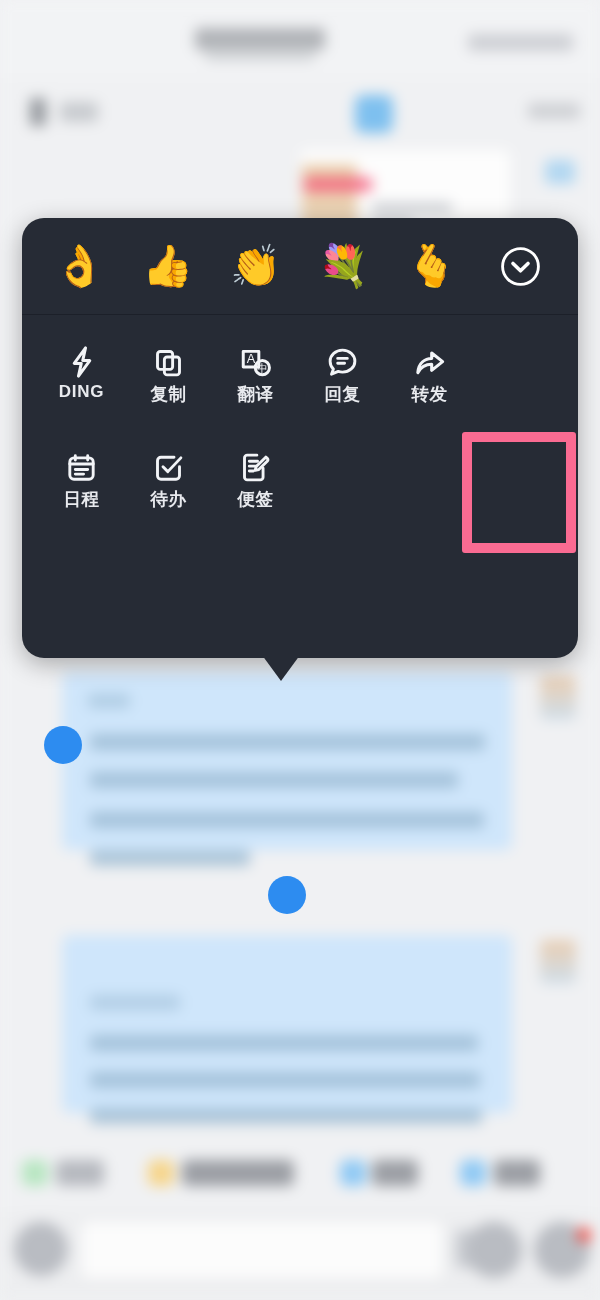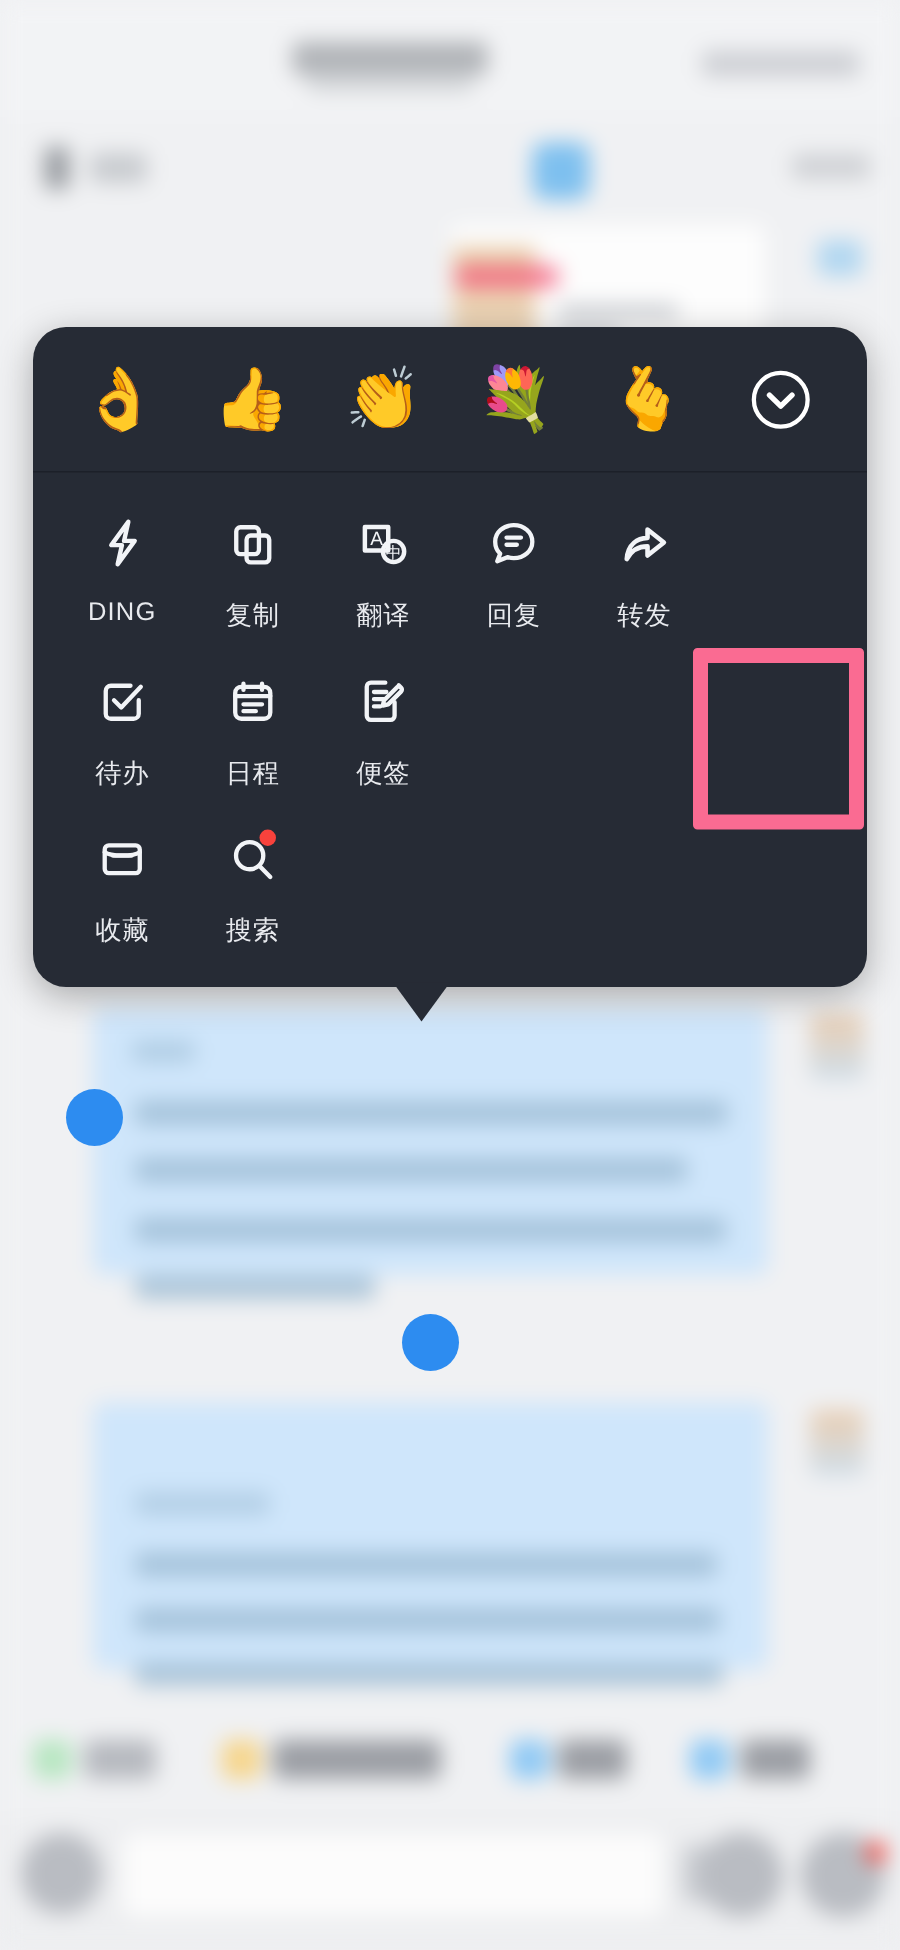--- a/index.html
+++ b/index.html
@@ -145,22 +145,22 @@
     display: flex; flex-direction: column; align-items: center;
     justify-content: flex-start; padding-top: 13px;
   }
   .grid-cell.empty { visibility: hidden; }
   .cell-icon {
     height: 40px; display: flex; align-items: center; justify-content: center;
     position: relative;
   }
   .cell-icon svg { display: block; }
   .cell-label {
-    margin-top: 16px; color: #e8eaee; font-size: 17.5px;
-    letter-spacing: .5px; white-space: nowrap;
+    margin-top: 0; color: #e8eaee; font-size: 17.5px;
+    letter-spacing: .5px; white-space: nowrap; font-weight: bold;
   }
   .cell-label.latin { font-size: 17px; letter-spacing: .8px; }
   .badge-dot {
     position: absolute; right: 1px; top: 1px;
     width: 11px; height: 11px; background: #f8423c; border-radius: 50%;
   }
 
   
   #highlight-box {
     position: absolute; left: 462px; top: 432px;
@@ -294,70 +294,44 @@
               <path d="M4 19c.5-7 5-9.5 9.5-9.7V5.5L21 11.4l-7.5 6v-4.2C9.4 13.2 6.2 14.8 4 19z" fill="none" stroke="#f2f4f7" stroke-width="2.1" stroke-linecap="round" stroke-linejoin="round"></path>
             </svg>
           </div>
           <div class="cell-label">转发</div>
         </div>
       </div>
       <div class="grid-row">
         <div class="grid-cell">
           <div class="cell-icon">
             <svg width="33" height="33" viewBox="0 0 24 24">
-              <path d="M20 11.5V18a2.5 2.5 0 0 1-2.5 2.5h-11A2.5 2.5 0 0 1 4 18V7a2.5 2.5 0 0 1 2.5-2.5H16" fill="none" stroke="#f2f4f7" stroke-width="2.1" stroke-linecap="round" stroke-linejoin="round"></path>
-              <path d="M8 11.5l3.5 3.5L21 5" fill="none" stroke="#f2f4f7" stroke-width="2.1" stroke-linecap="round" stroke-linejoin="round"></path>
-            </svg>
-          </div>
-          <div class="cell-label">待办</div>
-        </div>
-        <div class="grid-cell">
-          <div class="cell-icon">
-            <svg width="33" height="33" viewBox="0 0 24 24">
               <rect x="3.5" y="5" width="17" height="15.5" rx="3" fill="none" stroke="#f2f4f7" stroke-width="2.1" stroke-linecap="round" stroke-linejoin="round"></rect>
               <path d="M3.5 9.5h17M7.5 3.5v3M16.5 3.5v3" fill="none" stroke="#f2f4f7" stroke-width="2.1" stroke-linecap="round" stroke-linejoin="round"></path>
               <path d="M7.5 13.5h9M7.5 16.8h6" fill="none" stroke="#f2f4f7" stroke-width="2.1" stroke-linecap="round" stroke-linejoin="round"></path>
             </svg>
           </div>
           <div class="cell-label">日程</div>
         </div>
         <div class="grid-cell">
           <div class="cell-icon">
             <svg width="33" height="33" viewBox="0 0 24 24">
+              <path d="M20 11.5V18a2.5 2.5 0 0 1-2.5 2.5h-11A2.5 2.5 0 0 1 4 18V7a2.5 2.5 0 0 1 2.5-2.5H16" fill="none" stroke="#f2f4f7" stroke-width="2.1" stroke-linecap="round" stroke-linejoin="round"></path>
+              <path d="M8 11.5l3.5 3.5L21 5" fill="none" stroke="#f2f4f7" stroke-width="2.1" stroke-linecap="round" stroke-linejoin="round"></path>
+            </svg>
+          </div>
+          <div class="cell-label">待办</div>
+        </div>
+        <div class="grid-cell">
+          <div class="cell-icon">
+            <svg width="33" height="33" viewBox="0 0 24 24">
               <path d="M17.5 12.5V19a2 2 0 0 1-2 2H6a2 2 0 0 1-2-2V5a2 2 0 0 1 2-2h7" fill="none" stroke="#f2f4f7" stroke-width="2.1" stroke-linecap="round" stroke-linejoin="round"></path>
               <path d="M7.5 7.5h6M7.5 11h5M7.5 14.5h3" fill="none" stroke="#f2f4f7" stroke-width="2.1" stroke-linecap="round" stroke-linejoin="round"></path>
               <path d="M19.5 4.3l1.2 1.2a1.2 1.2 0 0 1 0 1.7l-6.3 6.3-2.6.6.6-2.6 6.3-6.3a1.2 1.2 0 0 1 1.7 0z" fill="none" stroke="#f2f4f7" stroke-width="2.1" stroke-linecap="round" stroke-linejoin="round"></path>
             </svg>
           </div>
           <div class="cell-label">便签</div>
         </div>
-      </div>
-      <div class="grid-row">
-        <div class="grid-cell">
-          <div class="cell-icon">
-            <svg width="33" height="33" viewBox="0 0 24 24">
-              <path d="M3.5 7.5a2 2 0 0 1 2-2h13a2 2 0 0 1 2 2v9.5a2 2 0 0 1-2 2h-13a2 2 0 0 1-2-2z" fill="none" stroke="#f2f4f7" stroke-width="2.1" stroke-linecap="round" stroke-linejoin="round"></path>
-              <path d="M7.5 10.5h9" fill="none" stroke="#f2f4f7" stroke-width="2.1" stroke-linecap="round" stroke-linejoin="round"></path>
-              <path d="M3.5 8.8c2.8 2.1 14 2.1 17 0" fill="none" stroke="#f2f4f7" stroke-width="2.1" stroke-linecap="round" stroke-linejoin="round"></path>
-            </svg>
-          </div>
-          <div class="cell-label">收藏</div>
-        </div>
-        <div class="grid-cell">
-          <div class="cell-icon">
-            <svg width="33" height="33" viewBox="0 0 24 24">
-              <circle cx="10.5" cy="10.5" r="6.6" fill="none" stroke="#f2f4f7" stroke-width="2.1" stroke-linecap="round" stroke-linejoin="round"></circle>
-              <path d="M15.4 15.6 20.5 20.8" fill="none" stroke="#f2f4f7" stroke-width="2.1" stroke-linecap="round" stroke-linejoin="round"></path>
-            </svg>
-            <span class="badge-dot"></span>
-          </div>
-          <div class="cell-label">搜索</div>
-        </div>
-        <div class="grid-cell empty"></div>
-        <div class="grid-cell empty"></div>
-        <div class="grid-cell empty"></div>
-        <div class="grid-cell empty"></div>
       </div>
     </div>
 </div>
 <div id="menu-tail"></div>
 
 <div id="highlight-box"></div>
 
 </body></html>

